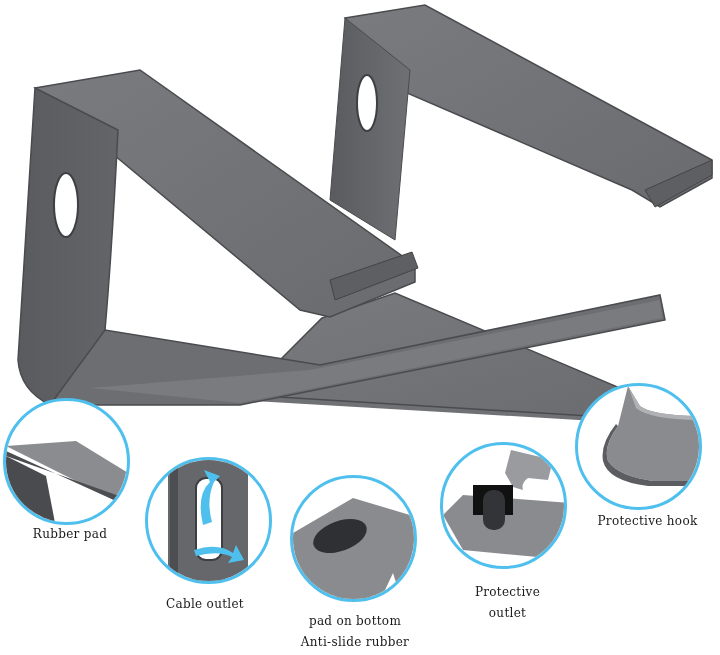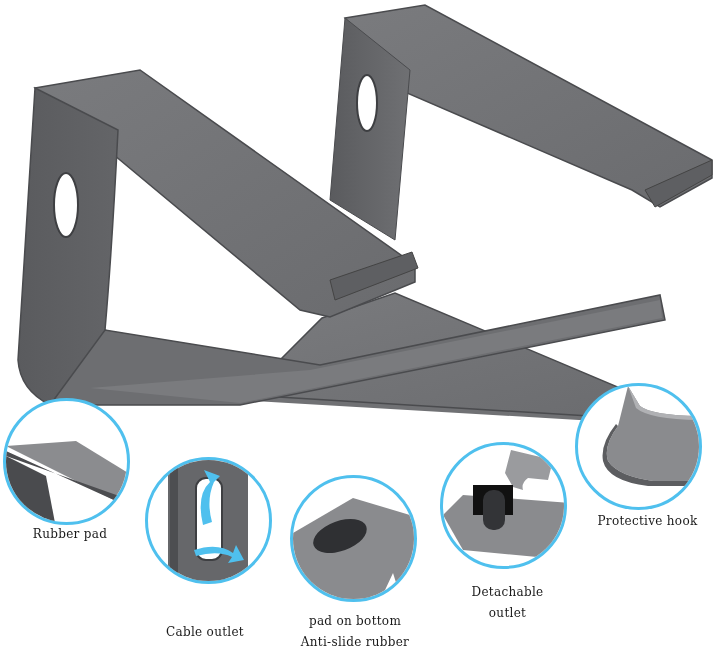--- a/index.html
+++ b/index.html
@@ -60,21 +60,21 @@
 
   <div class="circle" style="left:145px;top:457px;width:127px;height:127px;">
     <svg width="127" height="127" viewBox="0 0 127 127">
       <rect x="20" y="0" width="80" height="127" fill="#66676a"></rect>
       <rect x="22" y="0" width="8" height="127" fill="#4d4e51"></rect>
       <rect x="48" y="18" width="26" height="82" rx="10" fill="#fff" stroke="#3e3f42" stroke-width="2"></rect>
       <path d="M55 65 Q48 35 62 22 L56 10 L72 16 L66 22 Q58 40 64 62 Z" fill="#4fc0ee"></path>
       <path d="M46 90 Q70 82 85 93 L88 85 L96 100 L80 103 L84 97 Q70 90 48 96 Z" fill="#4fc0ee"></path>
     </svg>
   </div>
-  <div class="label" style="left:145px;top:594px;width:120px;margin-top:28px;">
+  <div class="label" style="left:145px;top:594px;width:120px;">
     <span>Cable outlet</span>
   </div>
 
   <div class="circle" style="left:290px;top:475px;width:127px;height:127px;">
     <svg width="127" height="127" viewBox="0 0 127 127">
       <path d="M0 55 L60 20 L127 40 L127 127 L0 127 Z" fill="#8a8b8e"></path>
       <ellipse cx="47" cy="58" rx="28" ry="15" transform="rotate(-20 47 58)" fill="#2f3033"></ellipse>
       <path d="M85 127 L100 95 L110 127 Z" fill="#fff"></path>
     </svg>
   </div>
@@ -85,21 +85,21 @@
 
   <div class="circle" style="left:440px;top:442px;width:127px;height:127px;">
     <svg width="127" height="127" viewBox="0 0 127 127">
       <path d="M68 5 L110 15 L105 35 L85 33 Q78 38 80 45 L70 42 L62 28 Z" fill="#9a9b9e"></path>
       <path d="M0 70 L20 50 L127 58 L127 115 L20 105 Z" fill="#8a8b8e"></path>
       <rect x="30" y="40" width="40" height="30" fill="#111"></rect>
       <rect x="40" y="45" width="22" height="40" rx="10" fill="#333437"></rect>
     </svg>
   </div>
   <div class="label" style="left:450px;top:582px;width:115px;">
-    <span>Detachable</span>
+    <span>Protective</span>
     <span>outlet</span>
   </div>
 
   <div class="circle" style="left:575px;top:383px;width:127px;height:127px;">
     <svg width="127" height="127" viewBox="0 0 127 127">
       <path d="M50 0 L62 20 Q75 30 127 30 L127 95 L75 95 Q40 90 30 75 Q25 60 40 40 Z" fill="#8a8b8e"></path>
       <path d="M40 40 Q25 60 30 75 Q40 90 75 95 L127 95 L127 100 L70 100 Q30 95 25 75 Q22 58 38 38 Z" fill="#5c5d60"></path>
       <path d="M50 0 L62 20 Q75 30 127 30 L127 34 Q72 34 58 22 Z" fill="#b0b1b4"></path>
     </svg>
   </div>

